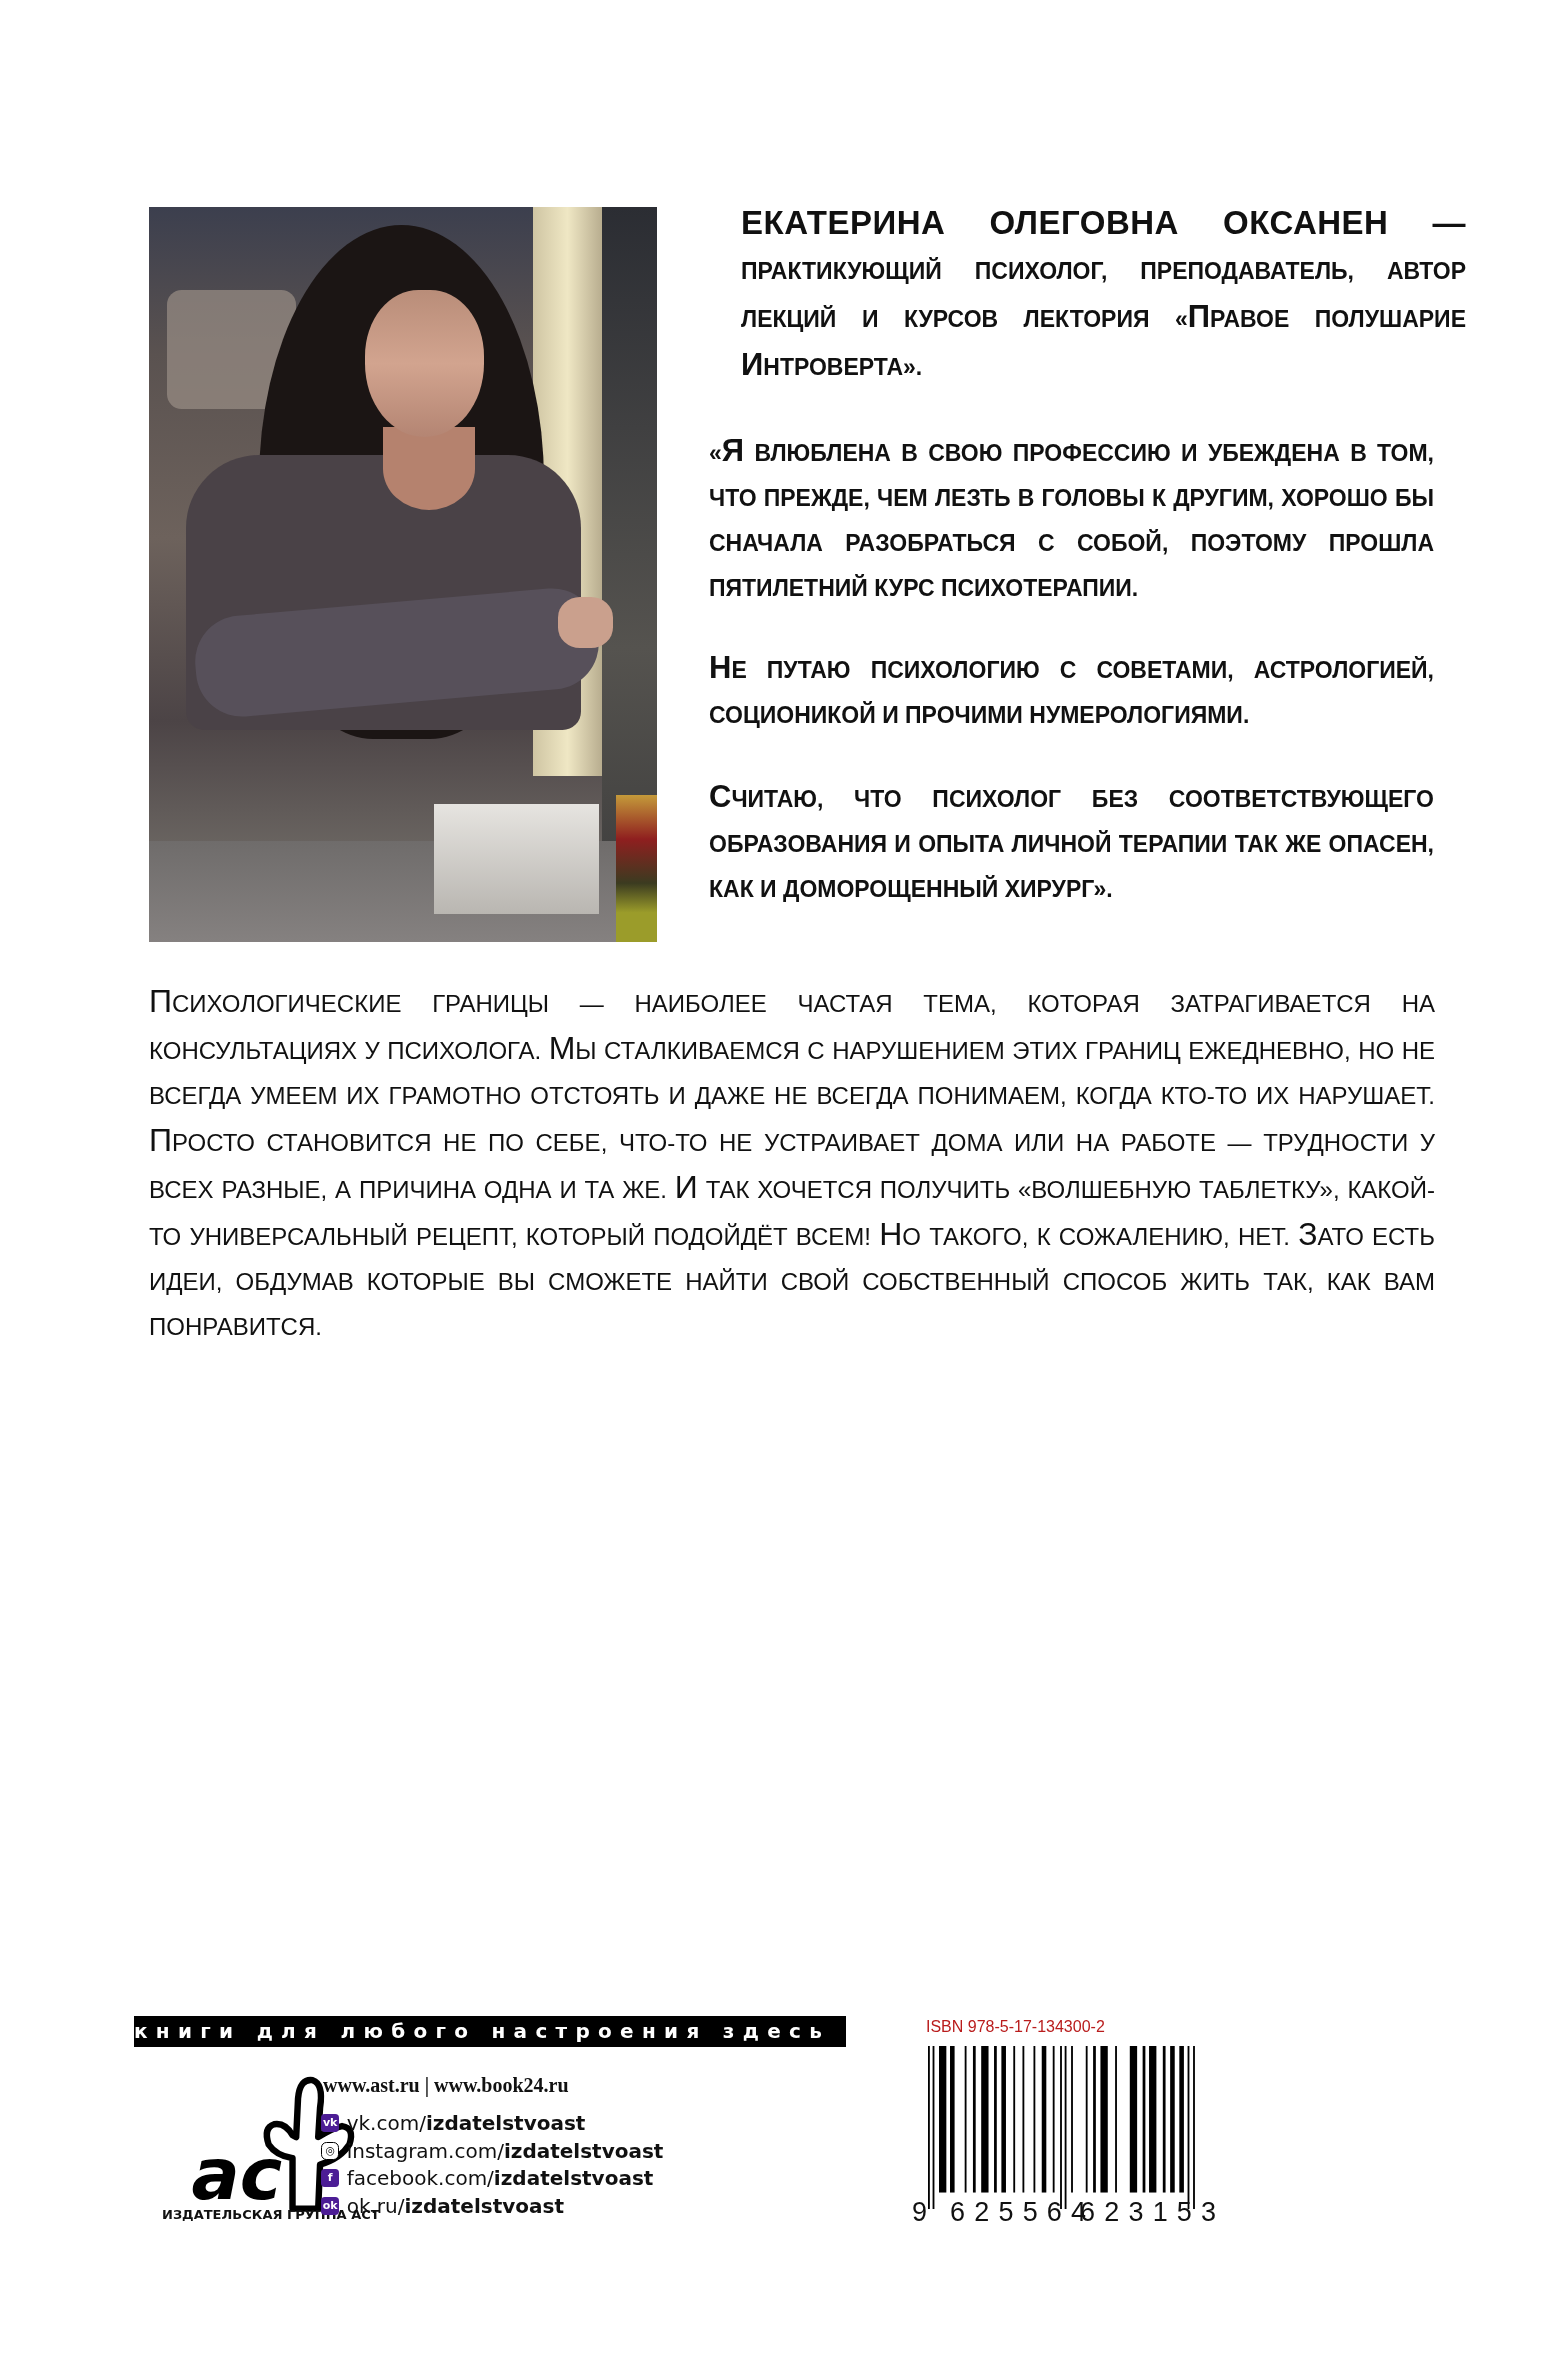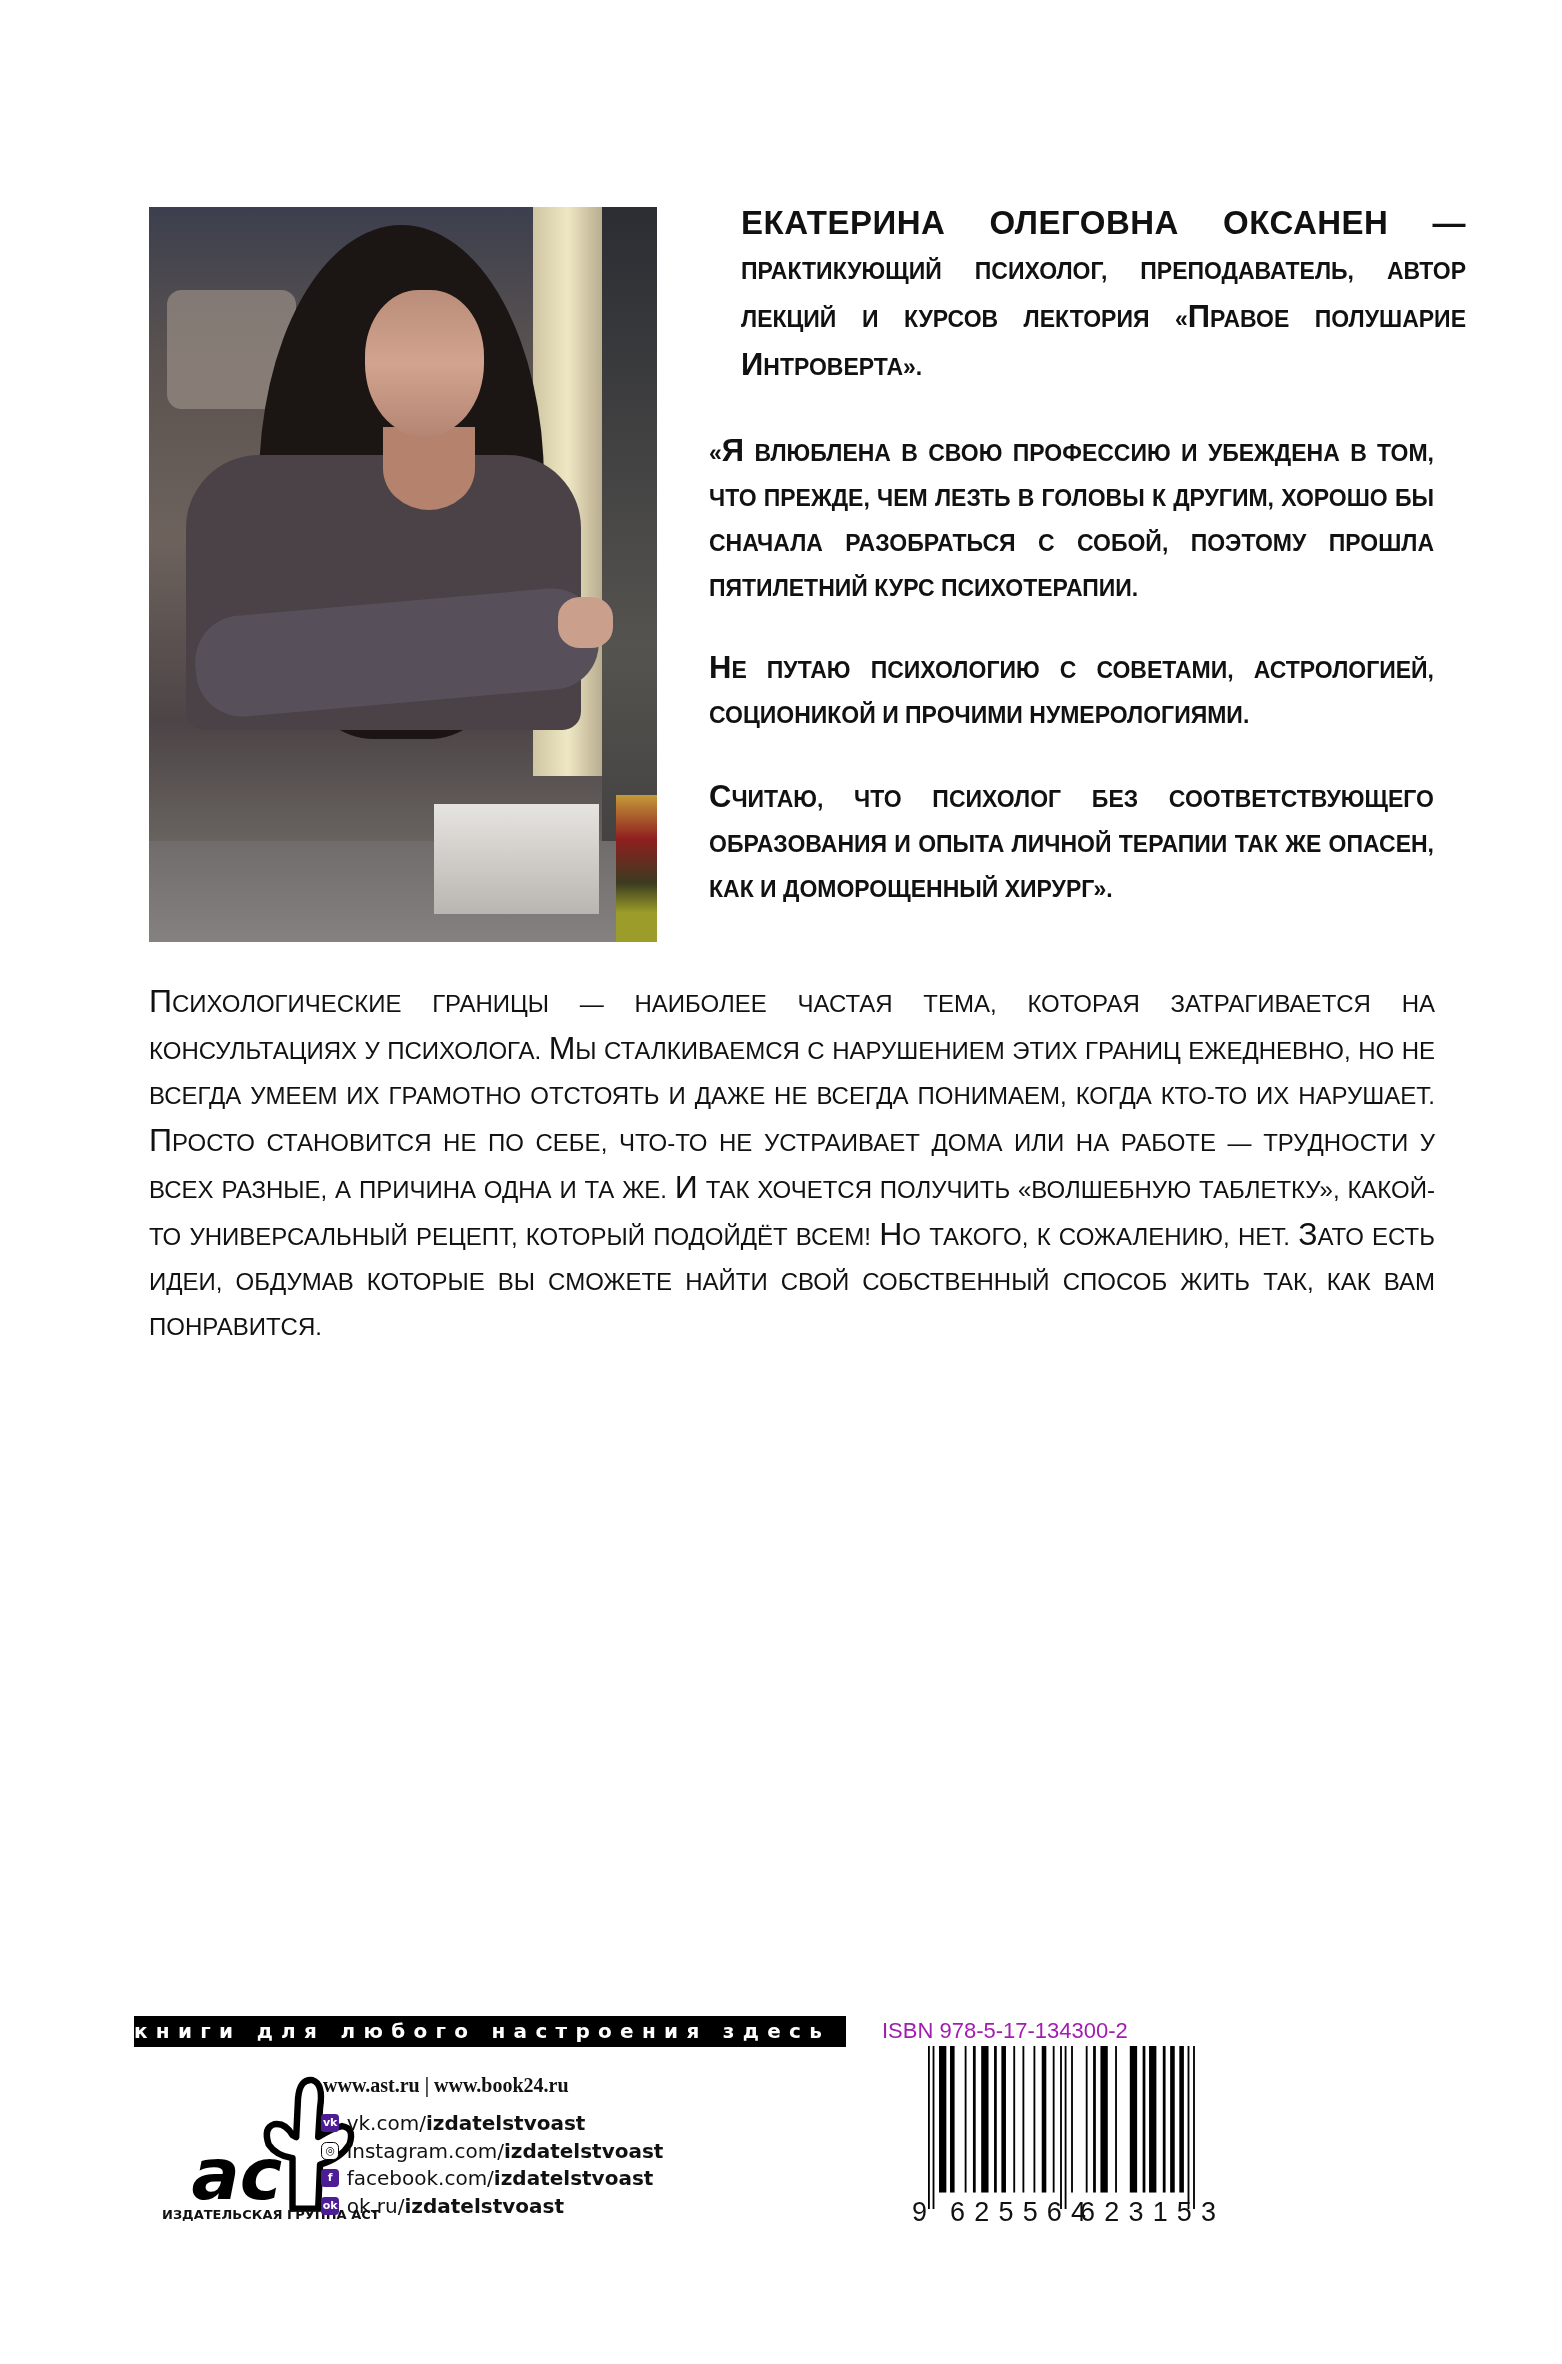--- a/index.html
+++ b/index.html
@@ -38,21 +38,21 @@
   #slogan { left:134px; top:2016px; width:712px; height:31px; background:#000; color:#fff; font-family:"DejaVu Sans", sans-serif; font-weight:bold; font-size:20px; line-height:31px; letter-spacing:8.3px; }
   #logo { left:184px; top:2071px; width:184px; height:156px; }
   #publisher-name { left:162px; top:2207px; width:239px; font-family:"DejaVu Sans", sans-serif; font-size:13px; font-weight:bold; letter-spacing:0; color:#111; }
   #sites { left:323px; top:2074px; font-family:Liberation Serif, serif; font-size:20px; font-weight:bold; }
   .social { left:321px; font-family:"DejaVu Sans", sans-serif; font-size:20px; display:flex; align-items:center; gap:7.3px; height:27.5px; }
   .social .ic { width:18.4px; height:18.4px; border-radius:3.7px; background:#4c1d95; color:#fff; font-size:11px; font-weight:bold; display:flex; align-items:center; justify-content:center; }
   .social .ic.outline { background:#fff; border:1.8px solid #000; color:#000; box-sizing:border-box; border-radius:5.5px; }
   .social .handle { font-weight:bold; }
   #soc-vk { top:2109px; } #soc-ig { top:2137px; } #soc-fb { top:2164px; } #soc-ok { top:2192px; }
 
-  #isbn-label { left:882px; top:2018px; font-size:22px; color:#a21caf; }
+  #isbn-label { left:926px; top:2018px; font-size:16px; color:#b91c1c; }
   #barcode { left:928px; top:2046px; width:277px; height:174px; }
   #barcode-digits-lead { left:912px; top:2197px; font-size:27px; }
   #barcode-digits-left { left:950px; top:2197px; font-size:27px; letter-spacing:9.2px; }
   #barcode-digits-right { left:1080px; top:2197px; font-size:27px; letter-spacing:9.2px; }
 </style>
 </head>
 <body>
 
 <div id="photo" class="abs">
   <div class="window"></div>

